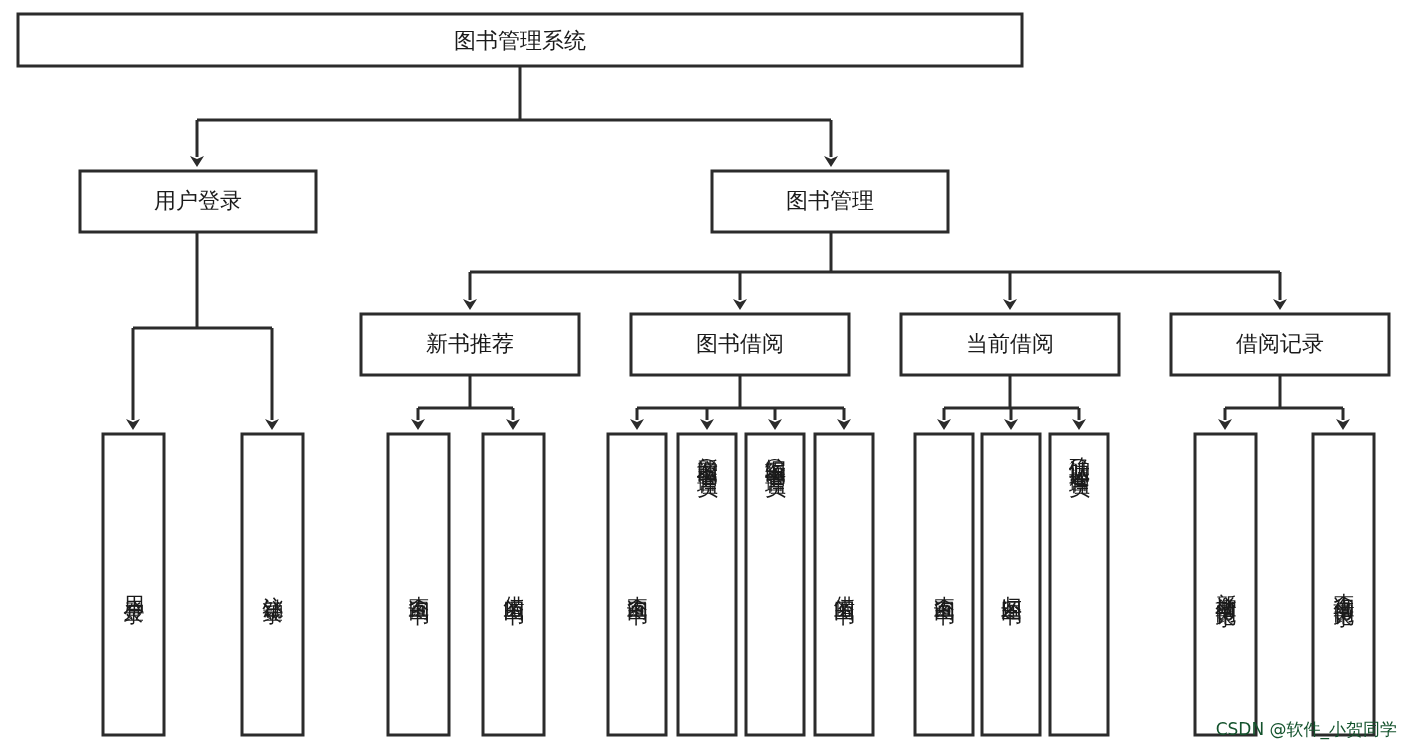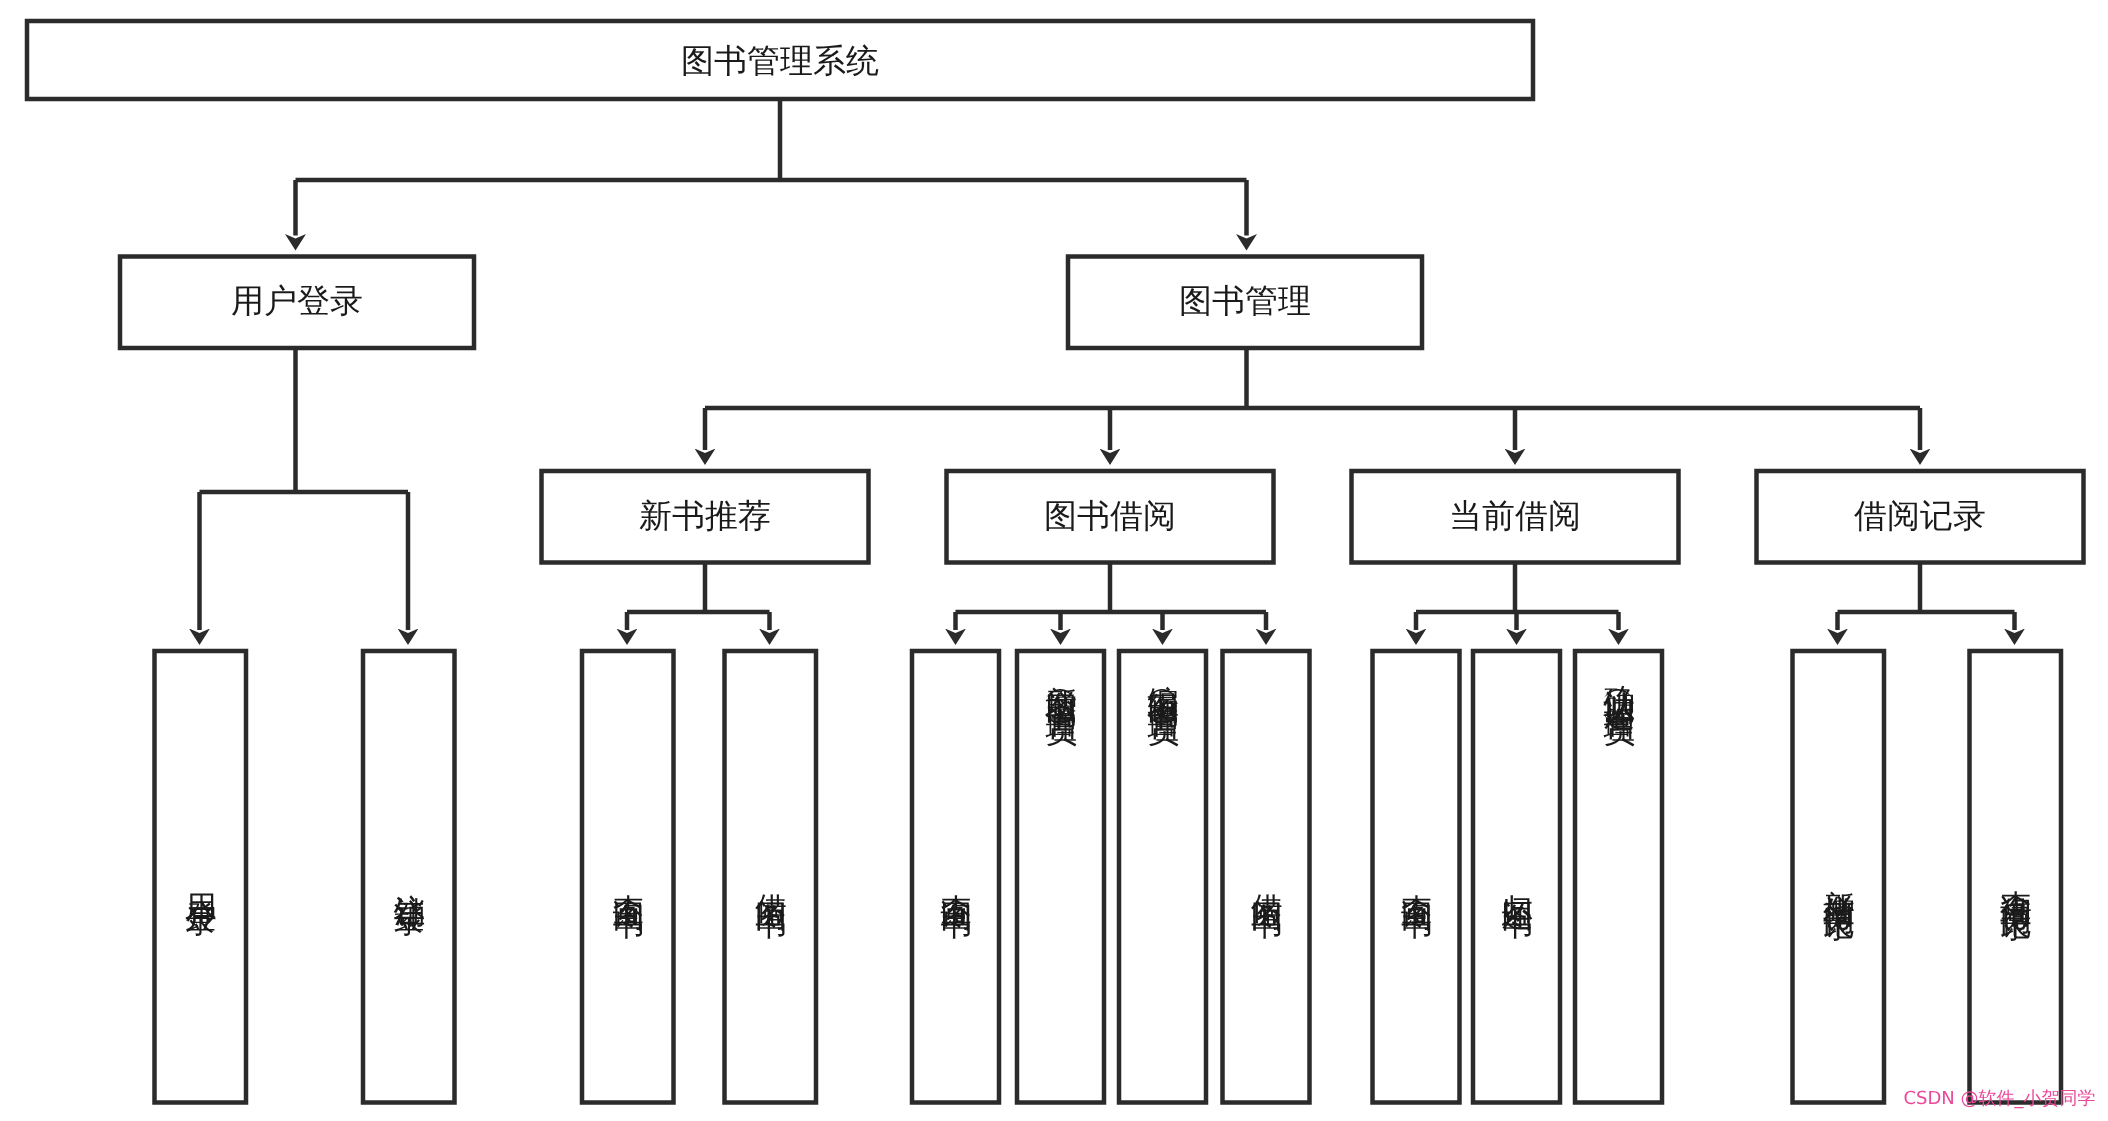--- a/index.html
+++ b/index.html
@@ -38,22 +38,22 @@
   }
   .arrow-head {
     fill: #2b2b2b;
     stroke: none;
   }
   .watermark {
     position: absolute;
     right: 8px;
     bottom: 6px;
     font-family: "DejaVu Sans", "Liberation Sans", sans-serif;
-    font-size: 12px;
-    color: #ec4899;
+    font-size: 17px;
+    color: #14532d;
     white-space: nowrap;
     pointer-events: none;
   }
 </style>
 </head>
 <body>
 
 <svg id="diagram" viewBox="0 0 1405 747" xmlns="http://www.w3.org/2000/svg">
 
   <defs>

